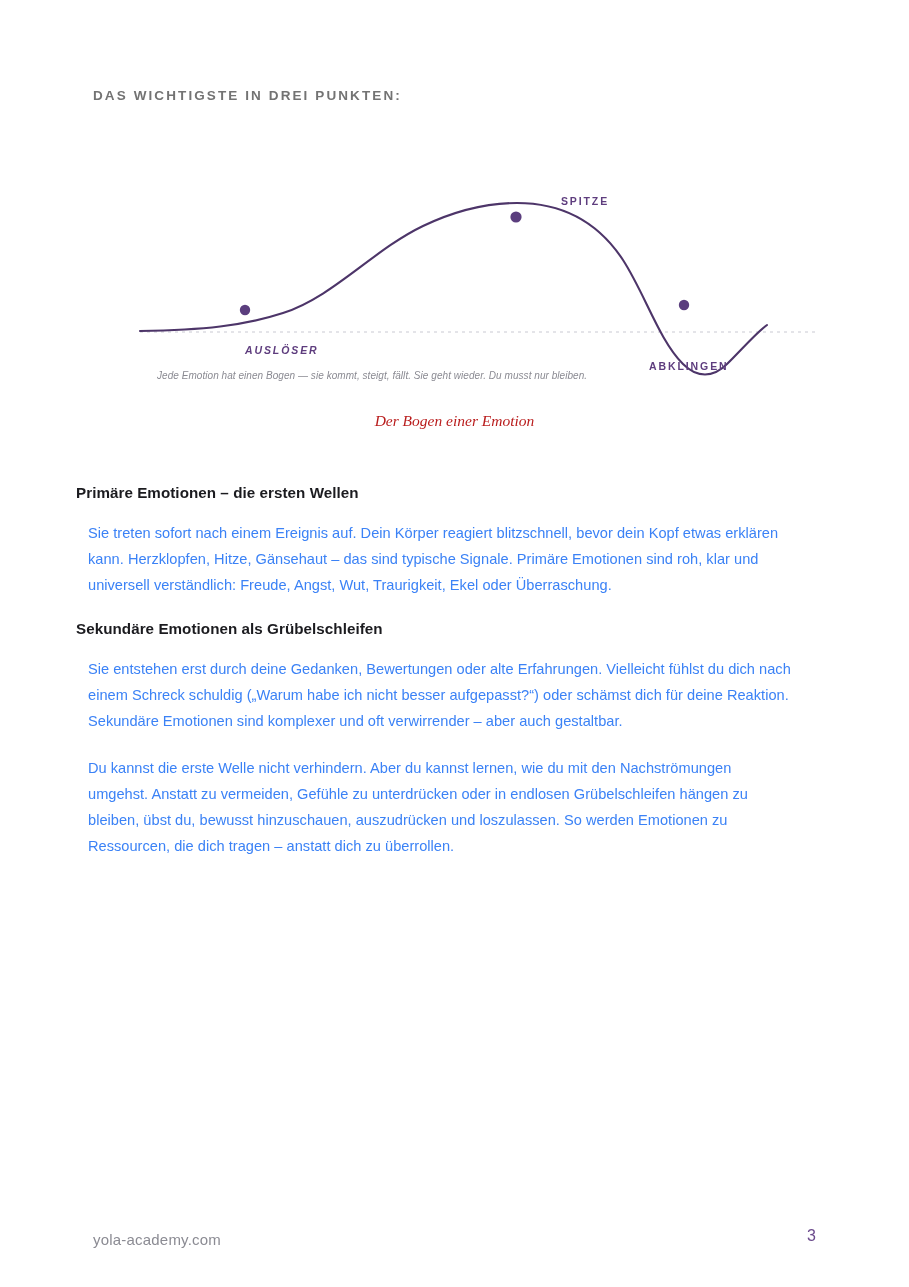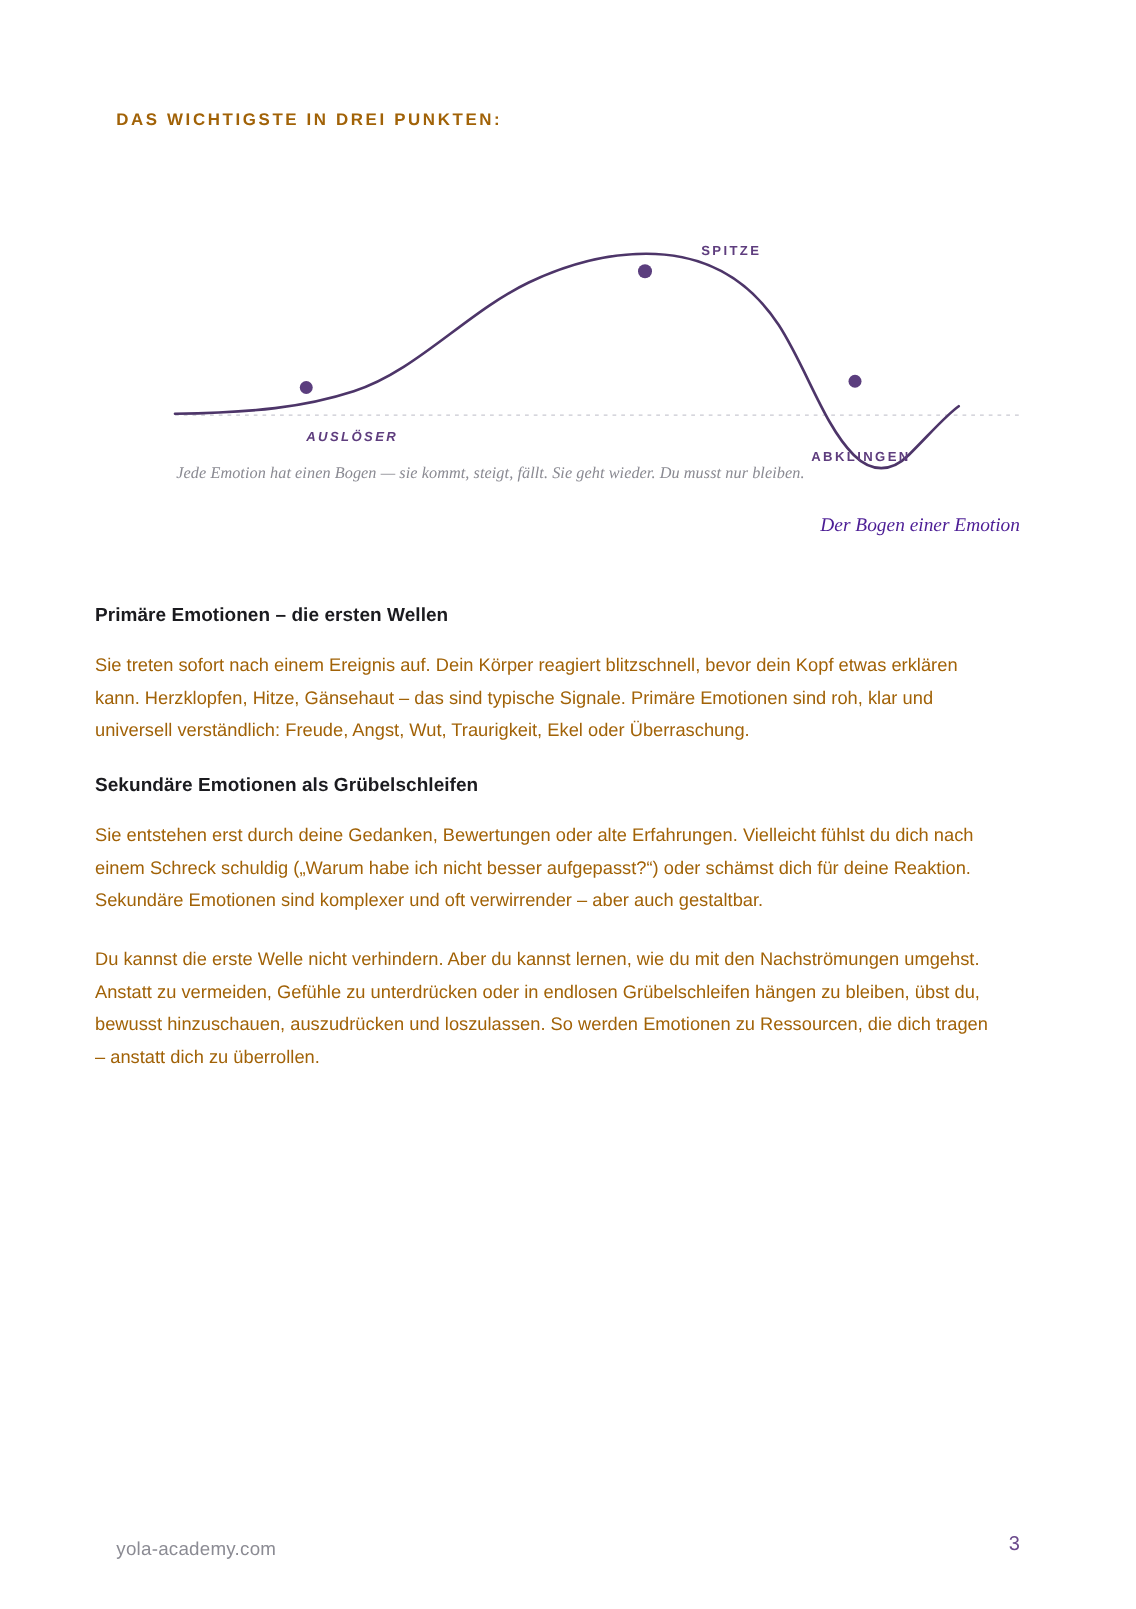--- a/index.html
+++ b/index.html
@@ -22,21 +22,21 @@
   }
 
   
   .eyebrow {
     position: absolute;
     left: 93px;
     top: 88px;
     font-size: 13.5px;
     font-weight: bold;
     letter-spacing: 2.1px;
-    color: #a16207;
+    color: #737373;
     font-family: "Liberation Sans", sans-serif;
     white-space: nowrap;
   }
 
   
   .figure {
     position: absolute;
     left: 93px;
     top: 150px;
     width: 723px;
@@ -65,61 +65,61 @@
     white-space: nowrap;
     font-family: "Liberation Sans", sans-serif;
     text-align: center;
   }
   .lbl-peak    { left: 492px; top: 45px; transform: translateX(-50%); }
   .lbl-trigger { left: 152px; top: 194px; font-style: italic; }
   .lbl-decay   { left: 556px; top: 194px; margin-top: 16px; }
 
   .fig-note {
     position: absolute;
-    left: 48px;
+    left: 64px;
     top: 220px;
-    font-family: Liberation Serif, serif;
+    font-family: Liberation Sans, sans-serif;
     font-style: italic;
-    font-size: 13px;
+    font-size: 10px;
     color: #8a8a92;
     letter-spacing: 0.05px;
     white-space: nowrap;
   }
   .fig-caption {
     position: absolute;
     left: 0;
     top: 262px;
     width: 723px;
-    text-align: right;
+    text-align: center;
     font-family: "Liberation Serif", serif;
     font-style: italic;
     font-size: 15.5px;
-    color: #4c1d95;
+    color: #b91c1c;
   }
 
   
   .content {
     position: absolute;
     left: 76px;
     top: 483px;
     width: 716px;
   }
   .sec-title {
     font-size: 15.2px;
     font-weight: bold;
     color: #1b1b1f;
     letter-spacing: 0.05px;
     margin: 0 0 17px 0;
     line-height: 1.3;
   }
   .sec-body {
     font-size: 14.6px;
-    color: #a16207;
+    color: #3b82f6;
     line-height: 1.79;
-    margin: 0 0 24px 0;
+    margin: 0 0 24px 12px;
     letter-spacing: 0.02px;
   }
   .sec-body:last-child { margin-bottom: 0; }
   .sec-block + .sec-block { margin-top: 21px; }
 
   
   .footer-url {
     position: absolute;
     left: 93px;
     top: 1231px;

